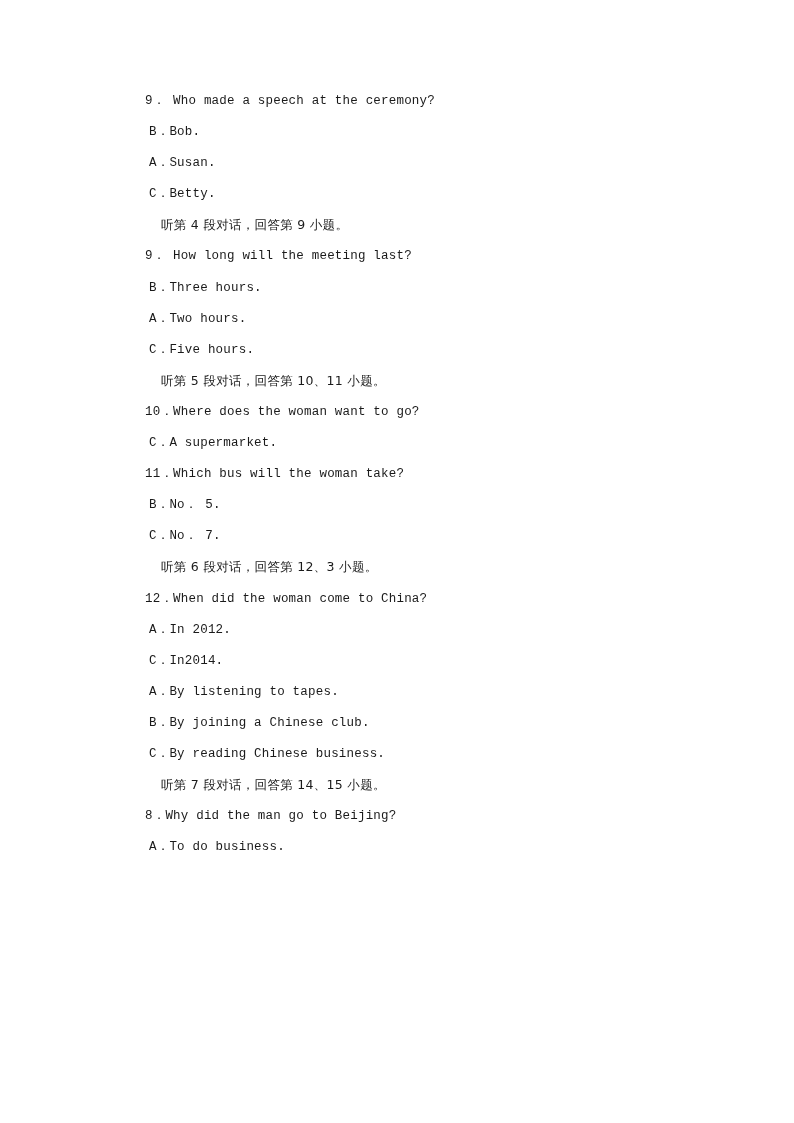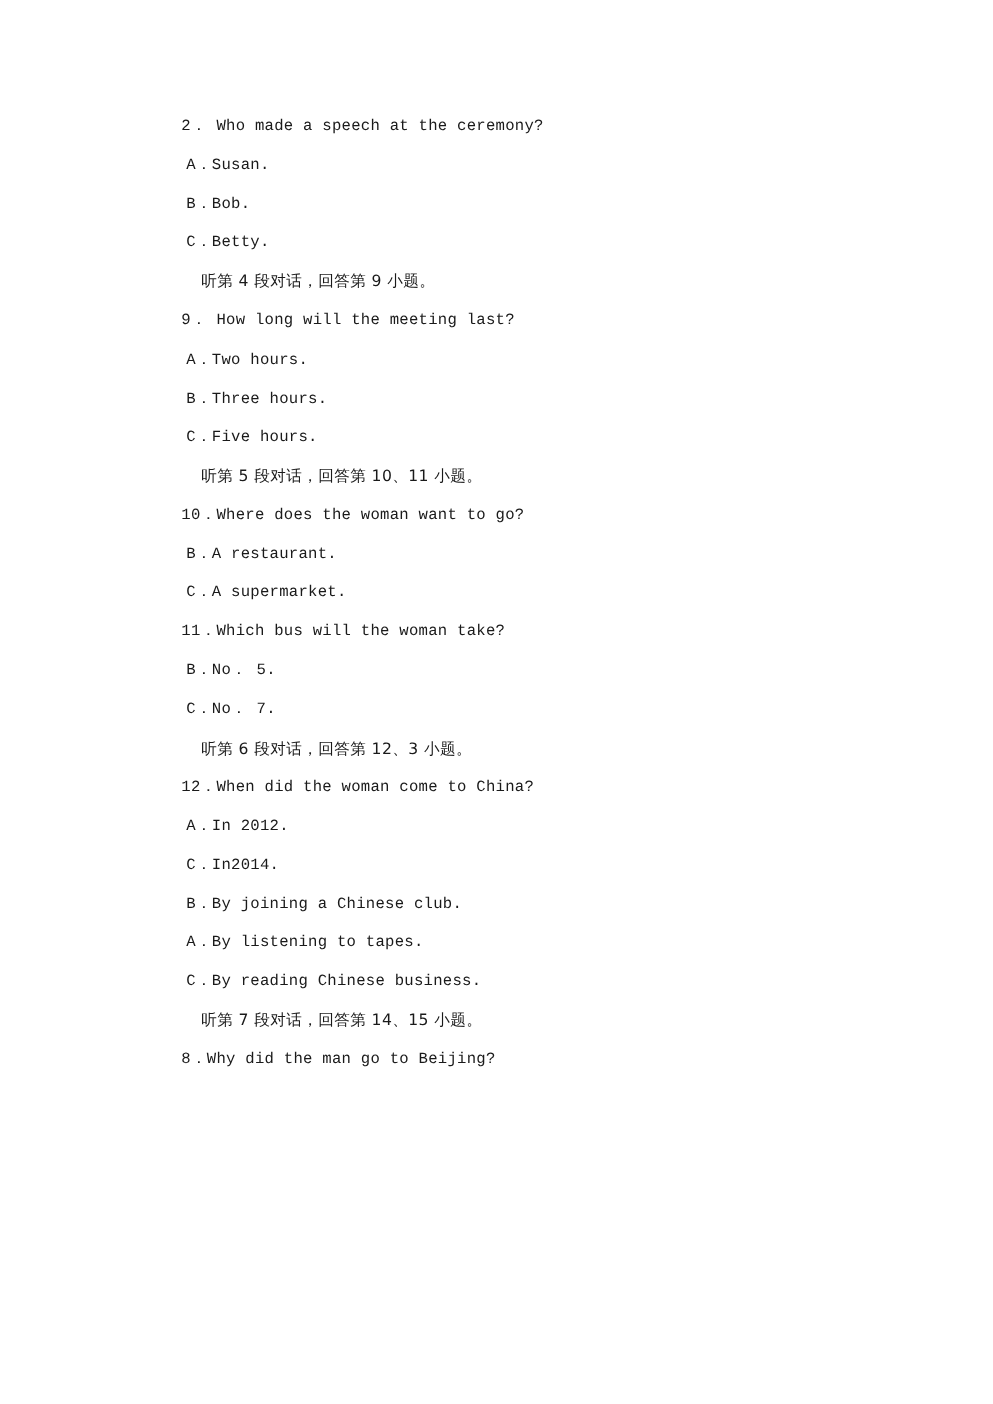--- a/index.html
+++ b/index.html
@@ -46,50 +46,50 @@
   .line.q {
     padding-left: 0px;
   }
 </style>
 </head>
 <body>
 
 <div class="page">
   <div class="doc-body">
 
-    <p class="line q">2． Who made a speech at the ceremony?</p>
+    <p class="line q">9． Who made a speech at the ceremony?</p>
+    <p class="line opt">B．Bob.</p>
     <p class="line opt">A．Susan.</p>
-    <p class="line opt">B．Bob.</p>
     <p class="line opt">C．Betty.</p>
 
     <p class="line cn">听第 4 段对话，回答第 9 小题。</p>
 
     <p class="line q">9． How long will the meeting last?</p>
+    <p class="line opt">B．Three hours.</p>
     <p class="line opt">A．Two hours.</p>
-    <p class="line opt">B．Three hours.</p>
     <p class="line opt">C．Five hours.</p>
 
     <p class="line cn">听第 5 段对话，回答第 10、11 小题。</p>
 
     <p class="line q">10．Where does the woman want to go?</p>
-    <p class="line opt">B．A restaurant.</p>
     <p class="line opt">C．A supermarket.</p>
 
     <p class="line q">11．Which bus will the woman take?</p>
     <p class="line opt">B．No． 5.</p>
     <p class="line opt">C．No． 7.</p>
 
     <p class="line cn">听第 6 段对话，回答第 12、3 小题。</p>
 
     <p class="line q">12．When did the woman come to China?</p>
     <p class="line opt">A．In 2012.</p>
     <p class="line opt">C．In2014.</p>
 
+    <p class="line opt">A．By listening to tapes.</p>
     <p class="line opt">B．By joining a Chinese club.</p>
-    <p class="line opt">A．By listening to tapes.</p>
     <p class="line opt">C．By reading Chinese business.</p>
 
     <p class="line cn">听第 7 段对话，回答第 14、15 小题。</p>
 
     <p class="line q">8．Why did the man go to Beijing?</p>
+    <p class="line opt">A．To do business.</p>
 
   </div>
 </div>
 
 </body></html>

